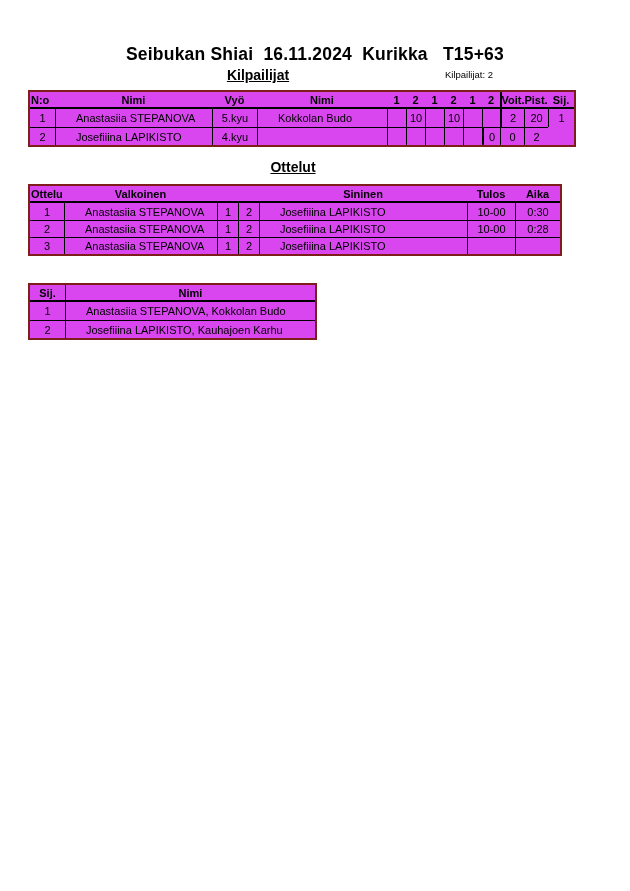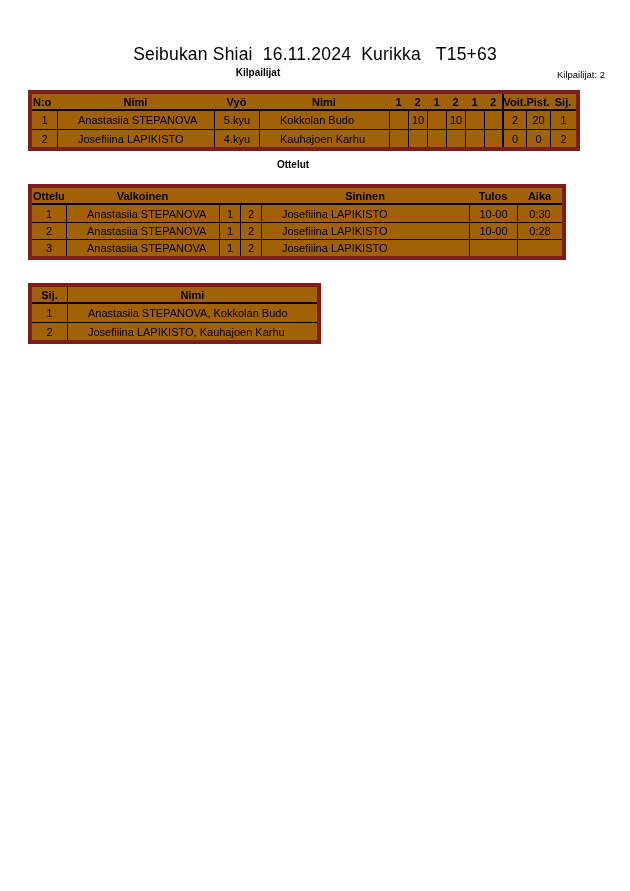--- a/index.html
+++ b/index.html
@@ -4,29 +4,29 @@
 <style>
   html,body{margin:0;padding:0;}
   body{
     width:630px;height:891px;background:#ffffff;position:relative;
     font-family:"Liberation Sans", sans-serif;color:#000;
     -webkit-font-smoothing:antialiased;
   }
   .abs{position:absolute;}
   #title{
     top:44px;left:0;right:0;text-align:center;
-    font-size:17.5px;font-weight:normal;white-space:pre;letter-spacing:.2px;
+    font-size:17.5px;font-weight:bold;white-space:pre;letter-spacing:.2px;
   }
-  .section-heading{font-size:10px;font-weight:bold;text-align:center;}
+  .section-heading{font-size:14px;font-weight:bold;text-align:center;text-decoration:underline;}
   #competitors-heading{top:67px;left:28px;width:460px;}
-  #competitors-count{top:69px;left:445px;width:160px;text-align:right;font-size:9.5px;}
+  #competitors-count{top:69px;left:445px;width:160px;text-align:left;font-size:9.5px;}
   #matches-heading{top:159px;left:28px;width:530px;}
   #results-heading{top:264px;left:16px;width:285px;margin-top:48px;}
 
-  .grid{display:grid;border:4px solid #7f1d1d;background:#a16207;}
+  .grid{display:grid;border:2px solid #7f1d1d;background:#d946ef;}
   #t-competitors{
     left:28px;top:90px;
     grid-template-columns:25px 157px 45px 130px 19px 19px 19px 19px 19px 18px 24px 24px 26px;
     grid-template-rows:17px 18px 18px;
   }
   #t-matches{
     left:28px;top:184px;
     grid-template-columns:34px 153px 21px 21px 208px 48px 45px;
     grid-template-rows:17px 17px 17px 17px;
   }
@@ -80,21 +80,20 @@
   <div class="cell bl">10</div>
   <div class="cell bl"></div>
   <div class="cell bl"></div>
   <div class="cell bl2">2</div>
   <div class="cell bl">20</div>
   <div class="cell bl">1</div>
 
   <div class="cell bt">2</div>
   <div class="cell bl bt lft">Josefiiina LAPIKISTO</div>
   <div class="cell bl bt">4.kyu</div>
-  <div class="cell bl bt lft">Kauhajoen Karhu</div>
   <div class="cell bl bt"></div>
   <div class="cell bl bt"></div>
   <div class="cell bl bt"></div>
   <div class="cell bl bt"></div>
   <div class="cell bl bt"></div>
   <div class="cell bl bt"></div>
   <div class="cell bl2 bt">0</div>
   <div class="cell bl bt">0</div>
   <div class="cell bl bt">2</div>
 </div>

